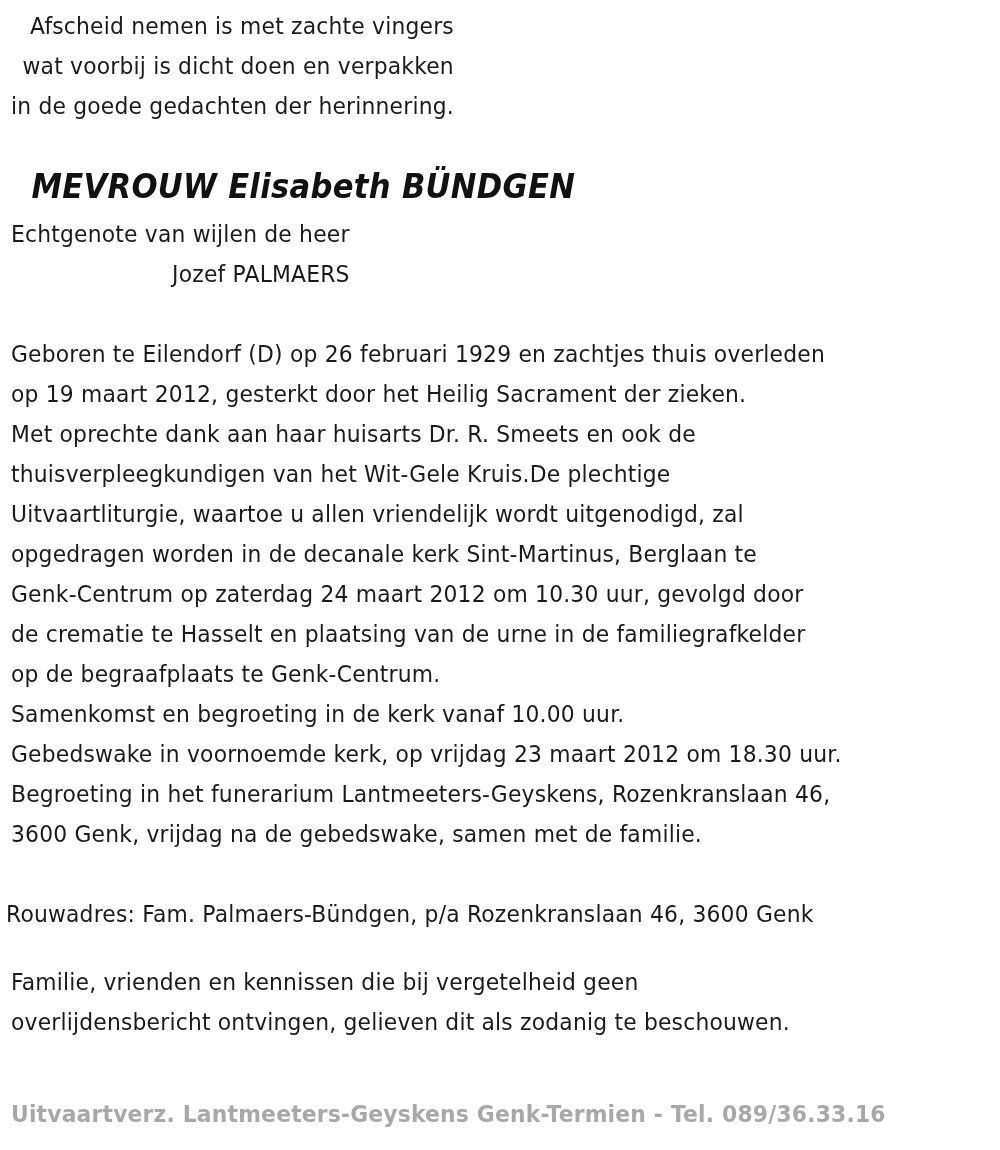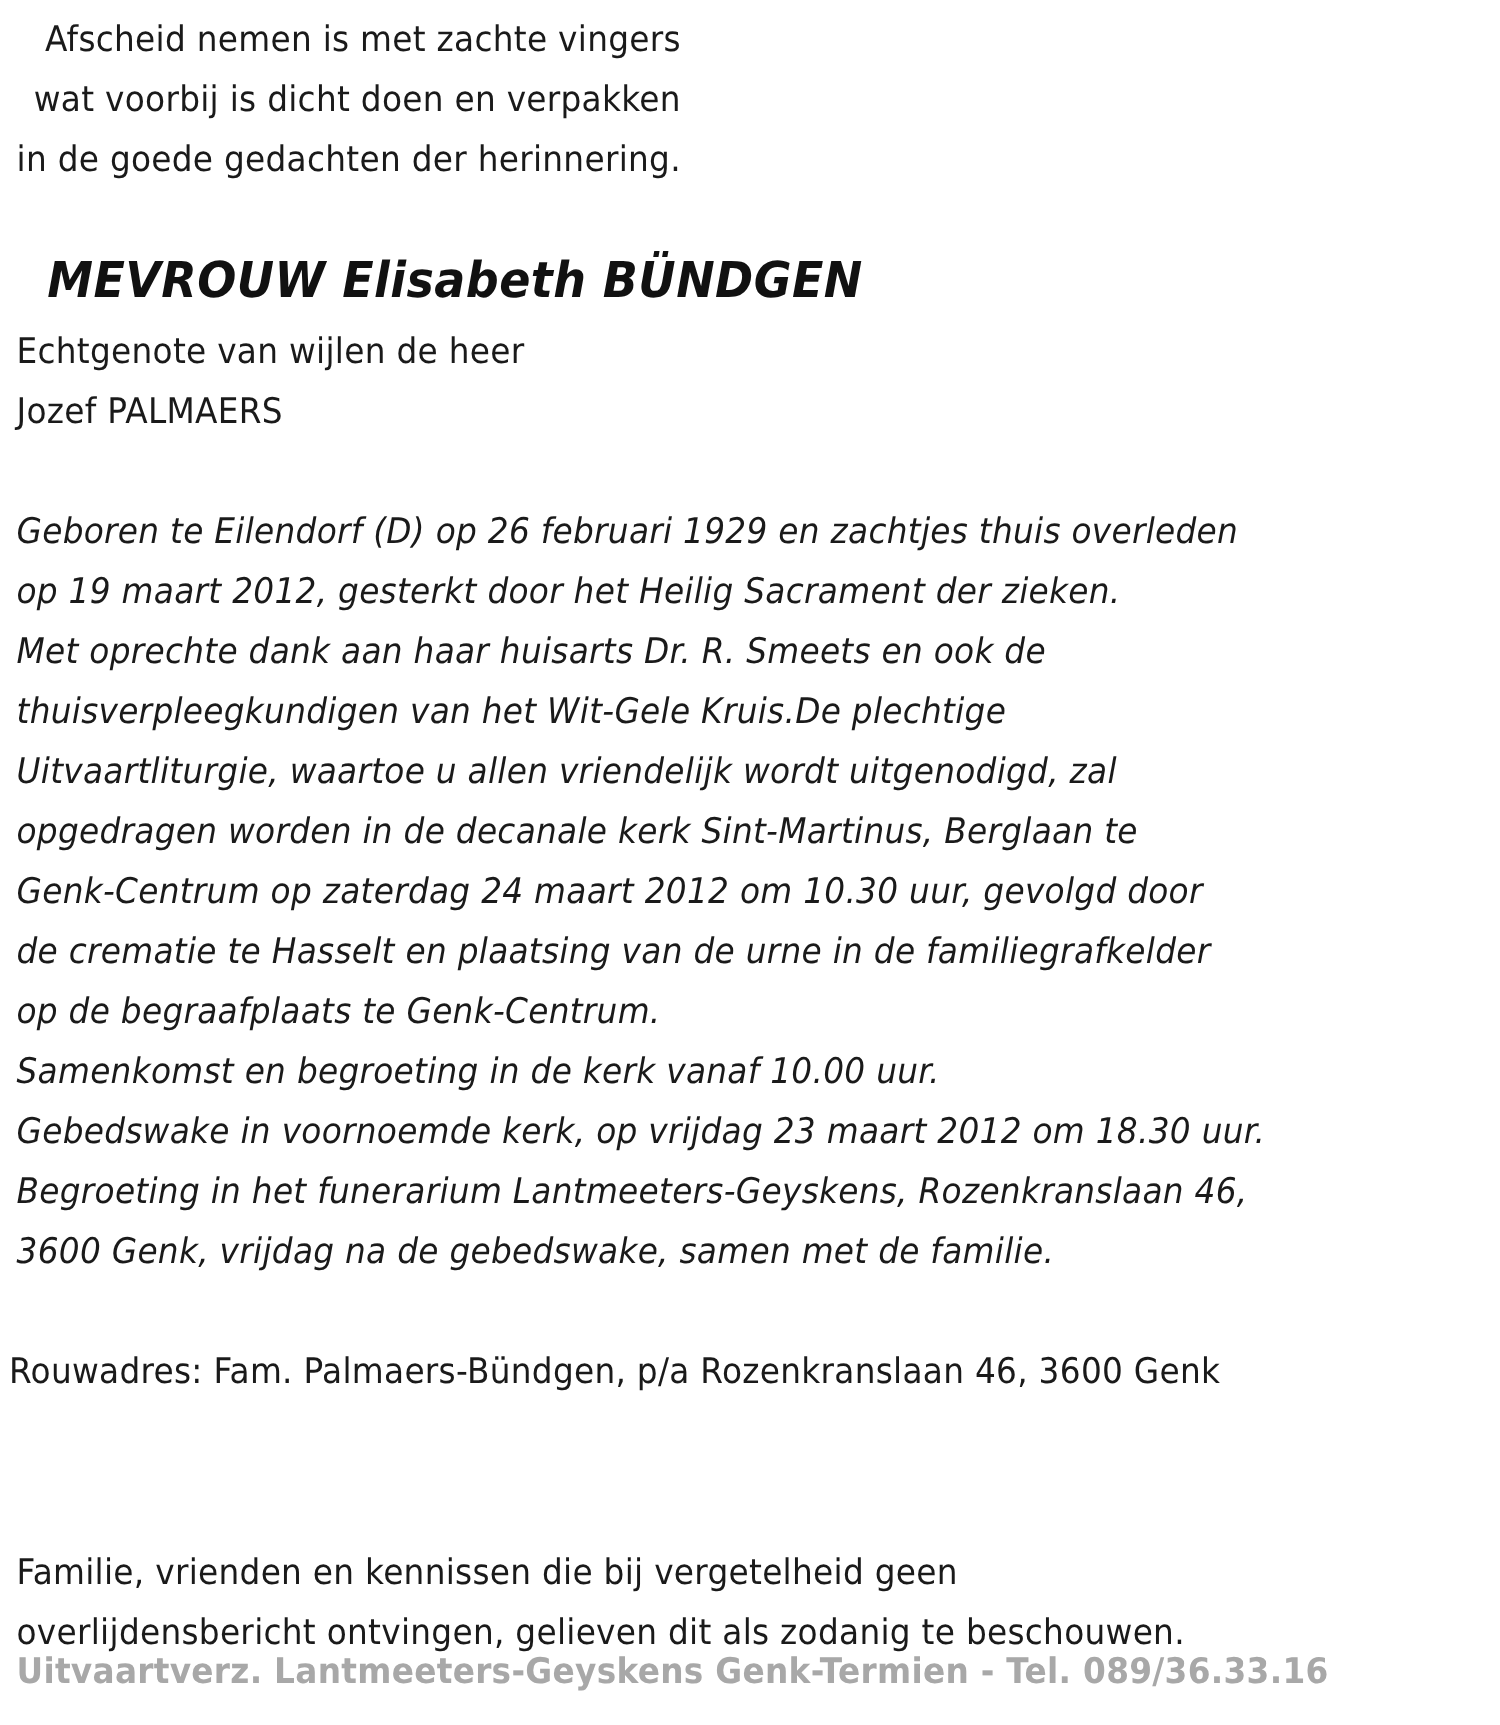--- a/index.html
+++ b/index.html
@@ -31,24 +31,24 @@
     .name-block { position: absolute; top: 164px; left: 11px; font-style: italic; }
     .name {
       font-size: 33px;
       font-weight: bold;
       line-height: 46px;
       height: 46px;
       letter-spacing: 0.3px;
       color: #111111;
       white-space: nowrap;
     }
-    .spouse { position: absolute; top: 214px; left: 11px; }
-    .body-text { position: absolute; top: 334px; left: 11px; font-style: italic; }
+    .spouse { position: absolute; top: 214px; left: 11px; text-align: right; }
+    .body-text { position: absolute; top: 334px; left: 11px; }
     .address { position: absolute; top: 894px; left: 6px; }
-    .notice { position: absolute; top: 1028px; left: 11px; }
+    .notice { position: absolute; top: 962px; left: 11px; }
     .footer { position: absolute; top: 1094px; left: 11px; font-weight: bold; }
     .footer .line { color: #a8a8a8; }
     .narrow { transform: scaleX(0.93); }
   </style>
 </head>
 <body>
 
 <div class="page">
 
   <div class="poem">

